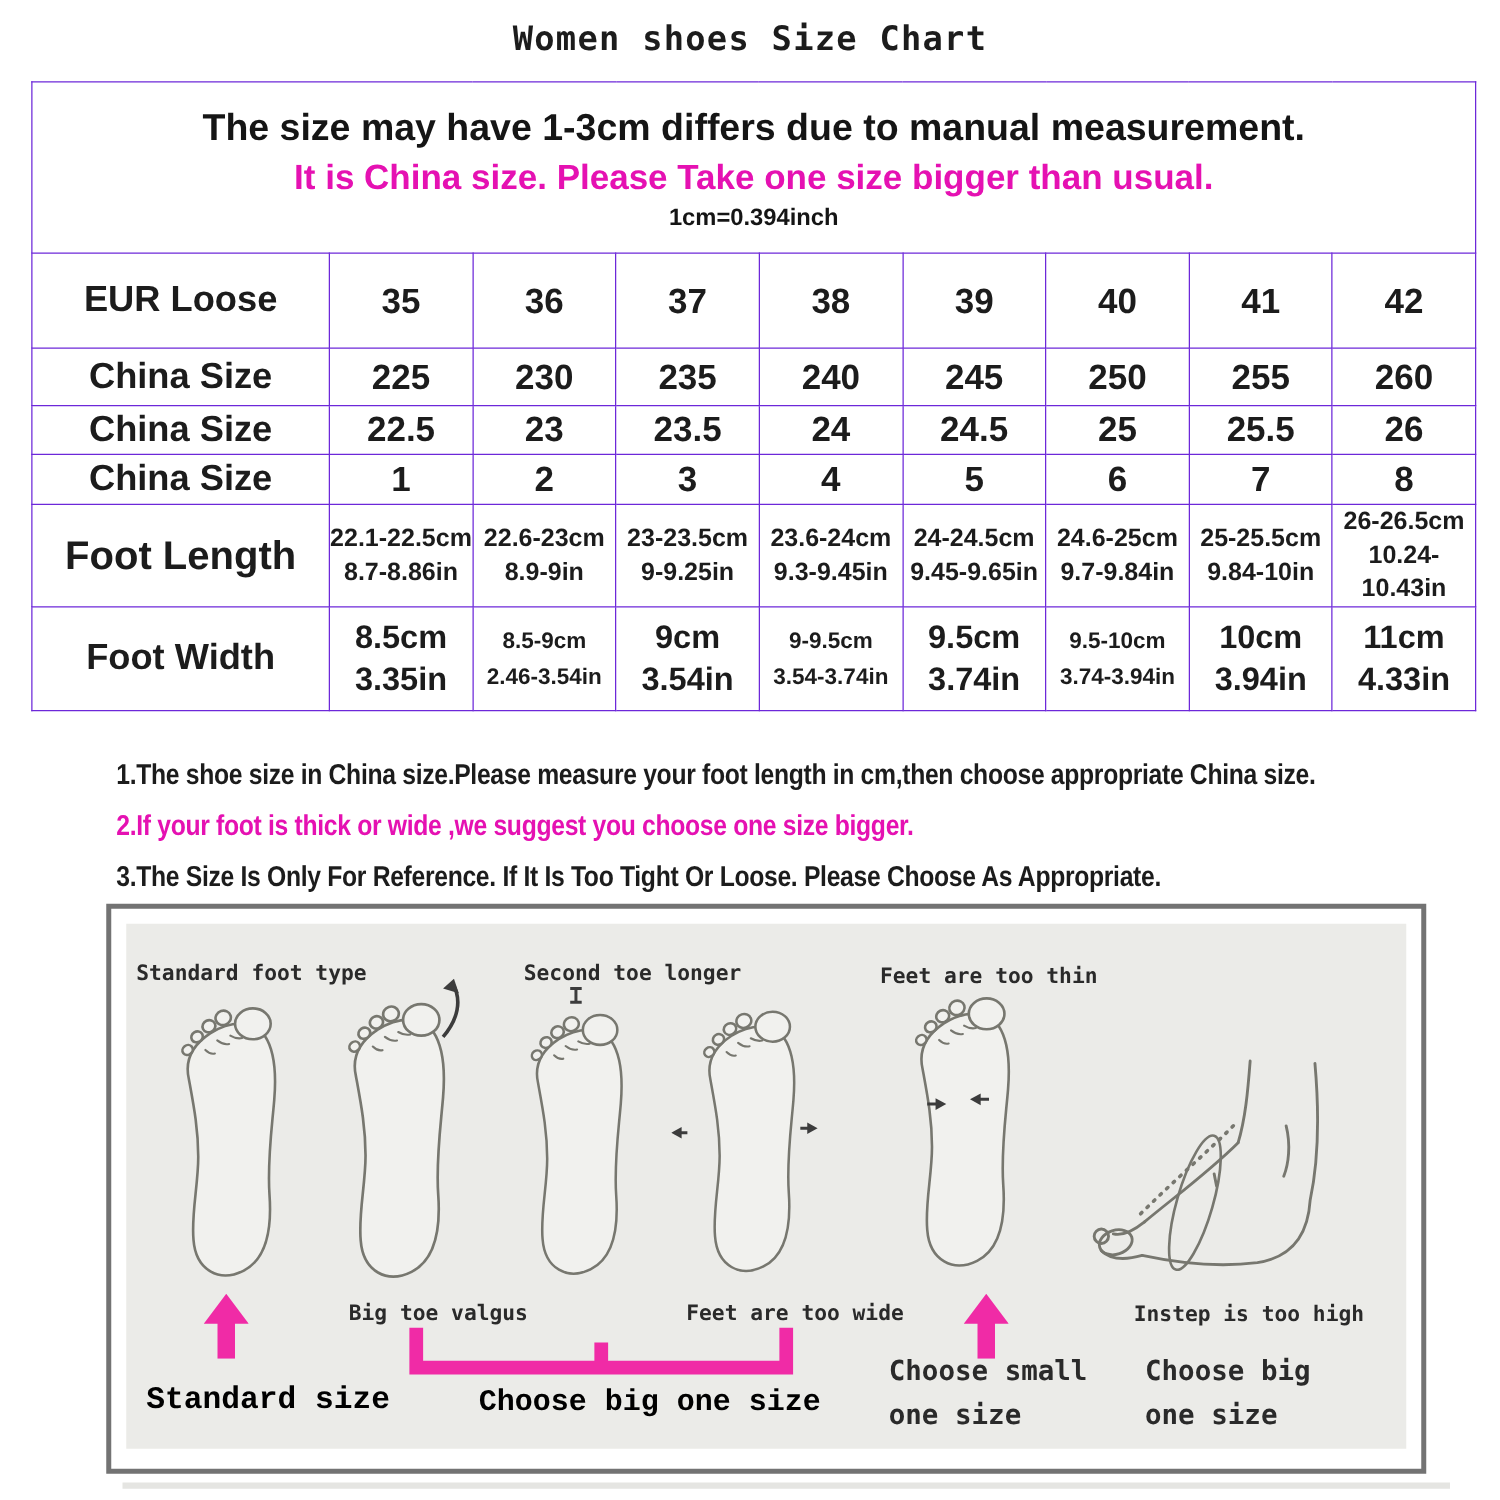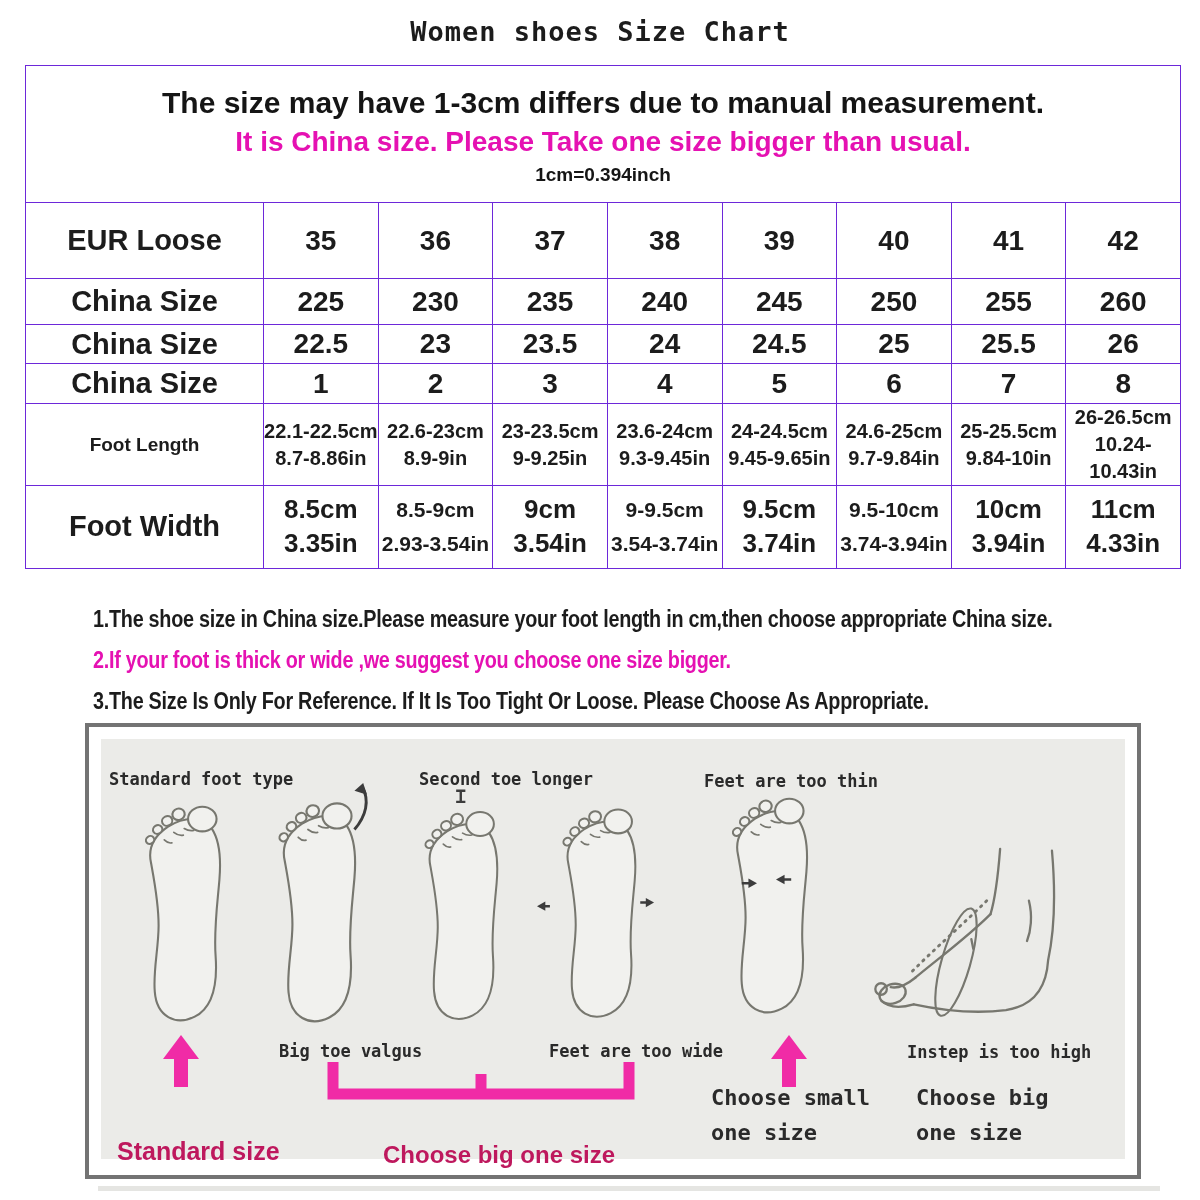--- a/index.html
+++ b/index.html
@@ -16,40 +16,40 @@
   table.size-table td{border:1px solid #6d28d9;background:#ffffff;vertical-align:middle;padding:0;}
   td.hdr{background:#f8c9ec;height:136px;}
   .hdr .h1{font-size:30px;color:#151515;margin:4px 0 6px 0;}
   .hdr .h2{font-size:28px;color:#e511b2;margin:0 0 6px 0;text-align:center;}
   .hdr .h3{font-size:19px;color:#151515;}
   td.pinkcell{background:#f8c9ec;font-size:29px;}
   tr.r-num td{font-size:28px;}
   tr.r-num td.pinkcell{font-size:29px;}
   tr.r-len{height:79px;}
   tr.r-len td{font-size:20px;line-height:1.35;}
-  tr.r-len td.pinkcell{font-size:19px;}
+  tr.r-len td.pinkcell{font-size:32px;}
   tr.r-wid{height:83px;}
   tr.r-wid td{font-size:26px;line-height:1.3;}
-  tr.r-wid td.w-sm{font-size:21px;line-height:1.6;}
+  tr.r-wid td.w-sm{font-size:18px;line-height:1.6;}
   tr.r-wid td.pinkcell{font-size:29px;}
 
   
   .notes{position:absolute;left:93px;top:606px;width:1105px;}
   .note{font-size:23px;font-weight:bold;letter-spacing:-0.3px;margin:0 0 14px 0;white-space:nowrap;
         transform:scaleX(.86);transform-origin:left center;}
   .note.magenta{color:#e511b2;}
 
   
   .panel{position:absolute;left:85px;top:723px;width:1048px;height:448px;border:4px solid #737373;
          background:#ffffff;}
   .panel-inner{position:absolute;left:12px;top:12px;right:12px;bottom:16px;background:#ebebe8;}
   .dg-label{position:absolute;font-family:"DejaVu Sans Mono",monospace;font-weight:bold;
             font-size:17px;color:#2a2a2a;white-space:nowrap;}
-  .dg-big{position:absolute;font-family:Liberation Sans, sans-serif;font-weight:bold;
-          font-size:24px;color:#be185d;white-space:nowrap;margin-top:32px;}
+  .dg-big{position:absolute;font-family:Liberation Mono, monospace;font-weight:bold;
+          font-size:24px;color:#000000;white-space:nowrap;}
   .dg-stack{position:absolute;font-family:"DejaVu Sans Mono",monospace;font-weight:bold;
           font-size:22px;color:#2a2a2a;line-height:35px;white-space:nowrap;}
   .foot{position:absolute;}
   .bottom-strip{position:absolute;left:98px;top:1186px;width:1062px;height:5px;background:#e5e5e2;}
 </style>
 </head>
 <body>
 
 <div class="page">
 
@@ -155,21 +155,21 @@
           </td>
     </tr>
     <tr class="r-wid">
       <td class="pinkcell">Foot Width</td>
       <td>
             <div>8.5cm</div>
             <div>3.35in</div>
           </td>
       <td class="w-sm">
             <div>8.5-9cm</div>
-            <div>2.93-3.54in</div>
+            <div>2.46-3.54in</div>
           </td>
       <td>
             <div>9cm</div>
             <div>3.54in</div>
           </td>
       <td class="w-sm">
             <div>9-9.5cm</div>
             <div>3.54-3.74in</div>
           </td>
       <td>

